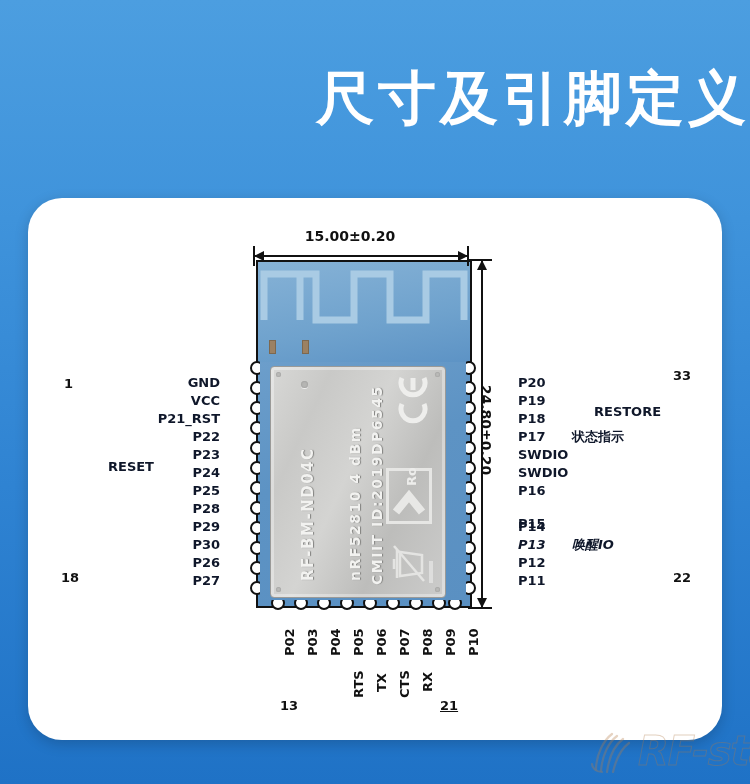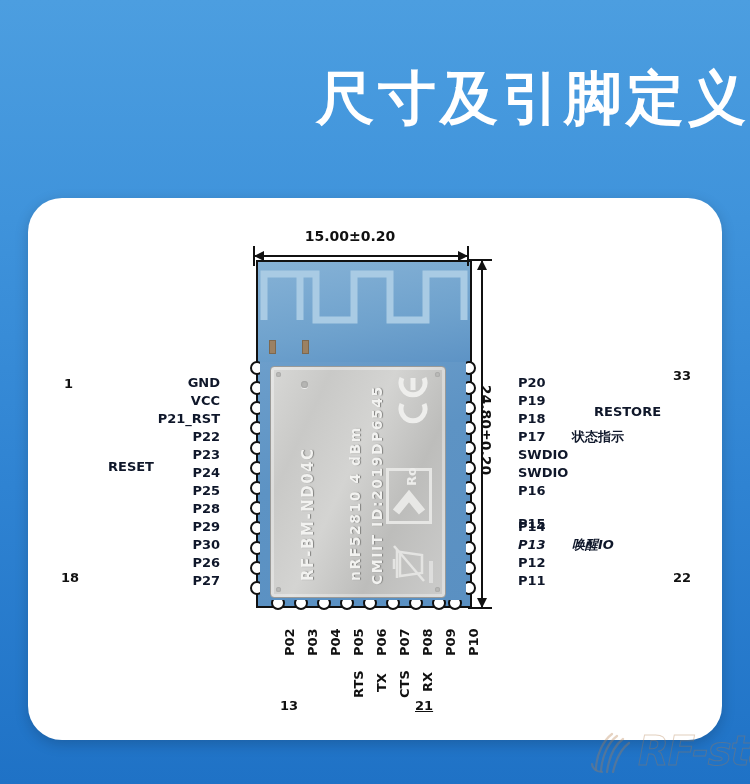--- a/index.html
+++ b/index.html
@@ -291,21 +291,21 @@
     <div class="vlbl" style="left:392px;top:458px;">P08</div>
     <div class="vlbl" style="left:415px;top:458px;">P09</div>
     <div class="vlbl" style="left:438px;top:458px;">P10</div>
 
     <div class="vlbl" style="left:323px;top:500px;">RTS</div>
     <div class="vlbl" style="left:346px;top:494px;">TX</div>
     <div class="vlbl" style="left:369px;top:500px;">CTS</div>
     <div class="vlbl" style="left:392px;top:494px;">RX</div>
 
     <div class="pinnum" style="left:252px;top:500px;">13</div>
-    <div class="pinnum" style="left:387px;top:500px;text-decoration:underline;">21</div>
+    <div class="pinnum" style="left:412px;top:500px;text-decoration:underline;">21</div>
   </div>
 </div>
 
 <div class="watermark">
   <svg class="wm-icon" width="46" height="44" viewBox="0 0 46 44">
     <g fill="none" stroke="rgba(180,125,75,.75)" stroke-width="2.2" stroke-linecap="round">
       <path d="M8,40 C8,24 16,10 24,4"></path>
       <path d="M13,41 C14,25 21,12 29,6"></path>
       <path d="M19,42 C21,27 27,15 35,9"></path>
       <path d="M25,42 C28,29 33,19 41,13"></path>

